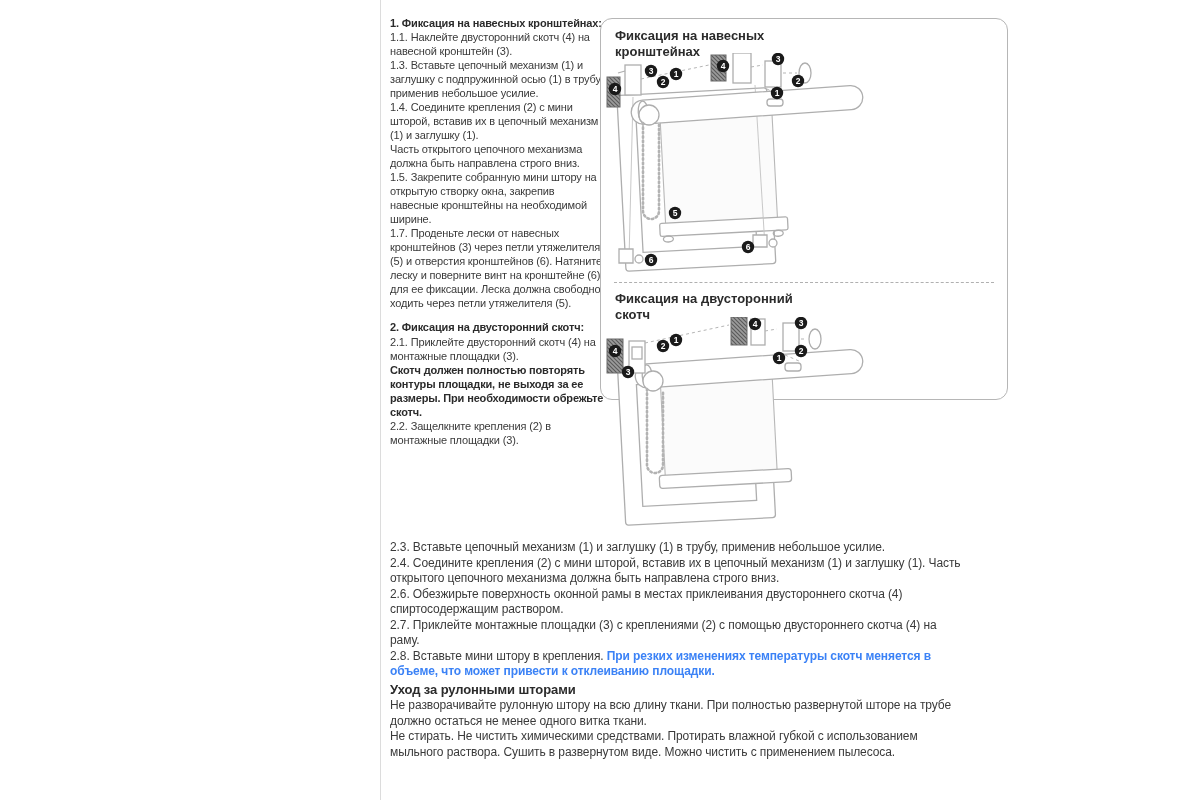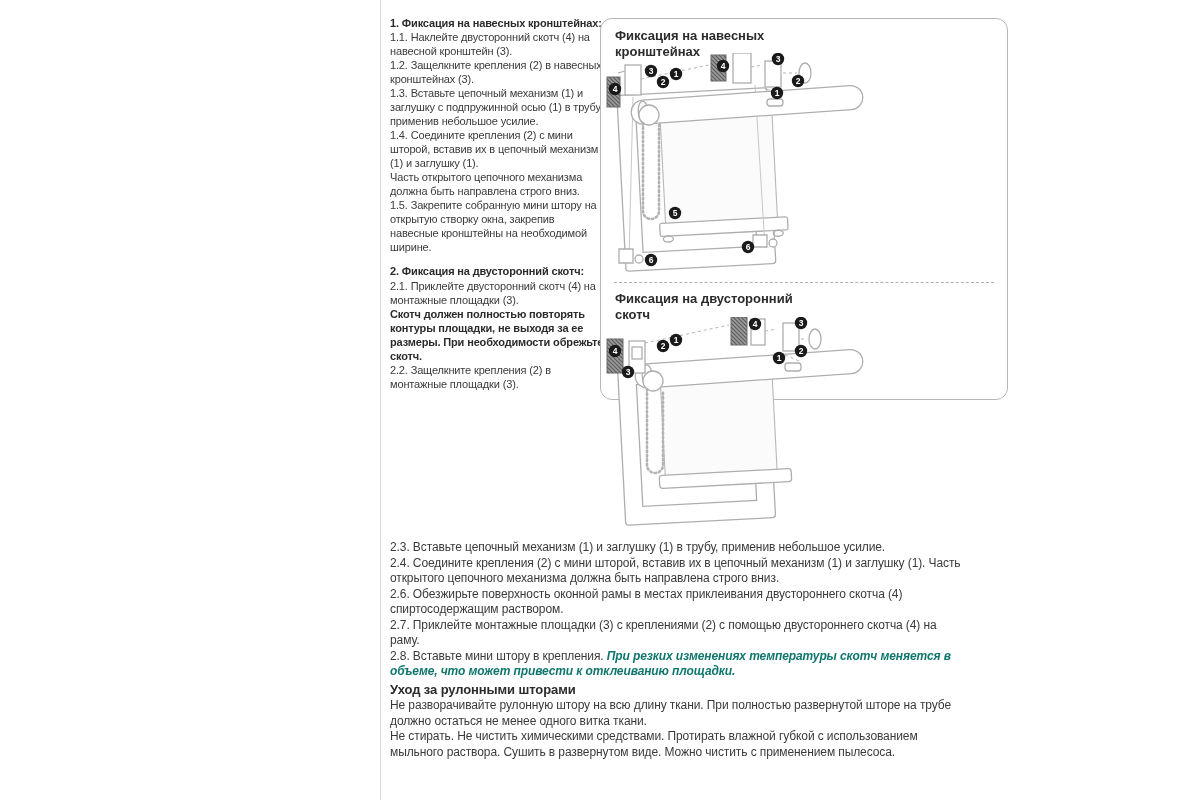--- a/index.html
+++ b/index.html
@@ -21,21 +21,21 @@
   .left-col p{margin:0;font-size:11px;line-height:14px;letter-spacing:-.15px;}
   .sec-h{font-weight:700;font-size:11.5px;line-height:15px;color:#2b2b2b;}
   .sec-h.first{margin-top:2px;}
   .sec-h.second{margin-top:10px;margin-bottom:1px;}
   .bold-note{font-weight:700;color:#2b2b2b;}
 
   
   .fw{position:absolute;left:390px;top:540px;width:578px;}
   .fw p{margin:0;font-size:12px;line-height:15.5px;letter-spacing:-.1px;}
   .fw .care-h{font-weight:700;font-size:13px;margin-top:2px;margin-bottom:1px;color:#2b2b2b;}
-  .fw b{color:#0f766e;font-style:italic;}
+  .fw b{color:#3b82f6;}
 
   
   .diagram-box{
     position:absolute;left:600px;top:18px;width:408px;height:382px;
     border:1.5px solid #b6b6b6;border-radius:12px;box-sizing:border-box;
     background:#ffffff;
   }
   .box-title{
     position:absolute;left:14px;width:200px;
     font-weight:700;font-size:13px;line-height:16px;color:#2b2b2b;
@@ -58,25 +58,25 @@
   svg text{font-family:"Liberation Sans","DejaVu Sans",sans-serif;font-weight:700;font-size:8.5px;fill:#ffffff;}
 </style>
 </head>
 <body>
 
 <div class="page-edge edge-left"></div>
 
 <div class="left-col">
   <p class="sec-h first">1. Фиксация на навесных кронштейнах:</p>
   <p>1.1. Наклейте двусторонний скотч (4) на навесной кронштейн (3).</p>
-  <p>1.2. Защелкните крепления (2) в навесных кронштейнах (3).</p>
   <p>1.3. Вставьте цепочный механизм (1) и заглушку с подпружинной осью (1) в трубу, применив небольшое усилие.</p>
   <p>1.4. Соедините крепления (2) с мини шторой, вставив их в цепочный механизм (1) и заглушку (1).</p>
   <p>Часть открытого цепочного механизма должна быть направлена строго вниз.</p>
   <p>1.5. Закрепите собранную мини штору на открытую створку окна, закрепив навесные кронштейны на необходимой ширине.</p>
+  <p>1.7. Проденьте лески от навесных кронштейнов (3) через петли утяжелителя (5) и отверстия кронштейнов (6). Натяните леску и поверните винт на кронштейне (6) для ее фиксации. Леска должна свободно ходить через петли утяжелителя (5).</p>
   <p class="sec-h second">2. Фиксация на двусторонний скотч:</p>
   <p>2.1. Приклейте двусторонний скотч (4) на монтажные площадки (3).</p>
   <p class="bold-note">Скотч должен полностью повторять контуры площадки, не выходя за ее размеры. При необходимости обрежьте скотч.</p>
   <p>2.2. Защелкните крепления (2) в монтажные площадки (3).</p>
 </div>
 
 <div class="fw">
   <p>2.3. Вставьте цепочный механизм (1) и заглушку (1) в трубу, применив небольшое усилие.</p>
   <p>2.4. Соедините крепления (2) с мини шторой, вставив их в цепочный механизм (1) и заглушку (1). Часть открытого цепочного механизма должна быть направлена строго вниз.</p>
   <p>2.6. Обезжирьте поверхность оконной рамы в местах приклеивания двустороннего скотча (4) спиртосодержащим раствором.</p>

